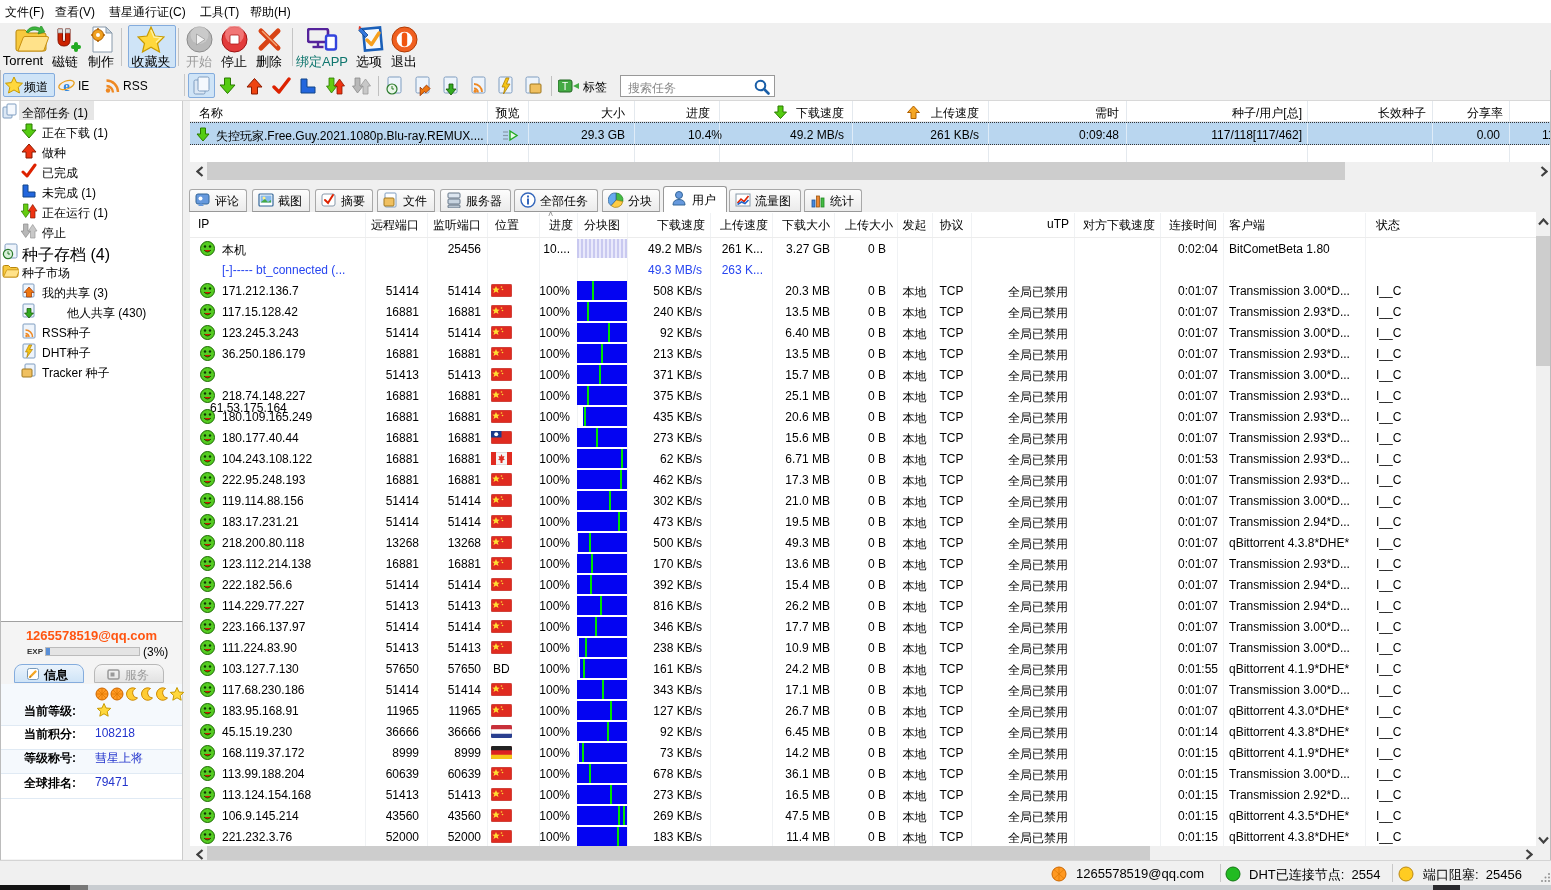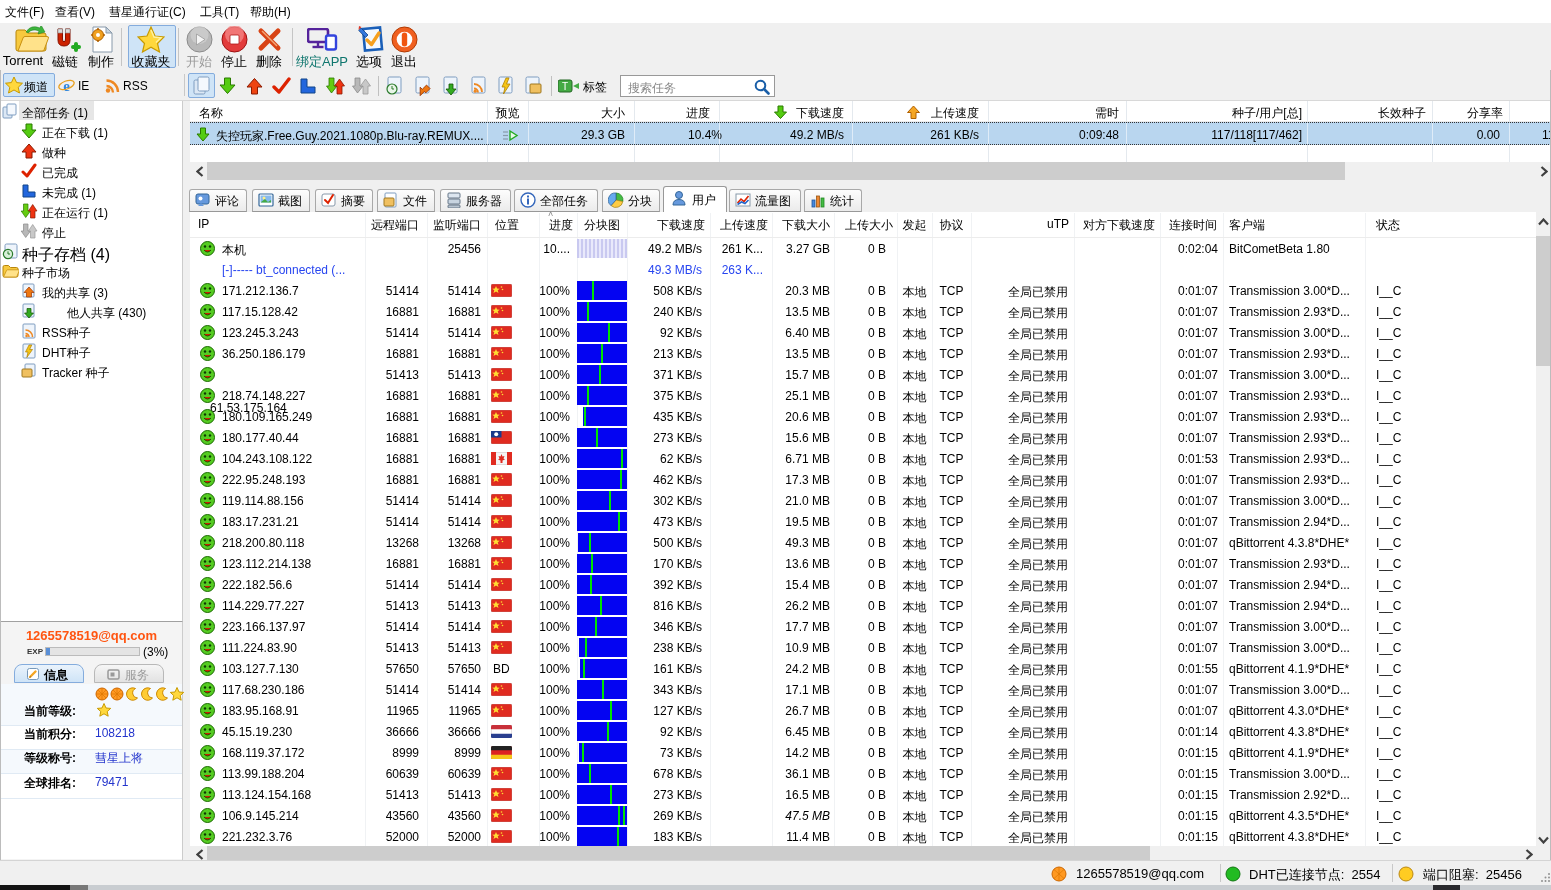--- a/index.html
+++ b/index.html
@@ -1185,21 +1185,21 @@
     <rect x="0" y="0" width="21" height="13" rx="1.5" fill="#e02b20" stroke="#aa8888" stroke-width="0.5"></rect>
     <path d="M5 2 L6.1 4.6 L8.8 4.7 L6.7 6.3 L7.5 8.9 L5 7.4 L2.5 8.9 L3.3 6.3 L1.2 4.7 L3.9 4.6 Z" fill="#ffdd33"></path>
     <circle cx="10.5" cy="3" r="0.8" fill="#ffdd33"></circle>
     <circle cx="11.5" cy="5.5" r="0.8" fill="#ffdd33"></circle>
   </svg>
 <div class="ab r" style="left:370px;top:809px;width:200px;">100%</div>
 <div class="ab" style="left:577px;top:806px;width:50px;height:19px;background:#0404f2;"></div>
 <div class="ab" style="left:618px;top:806px;width:2px;height:19px;background:#00e400;"></div>
 <div class="ab" style="left:623px;top:806px;width:2px;height:19px;background:#00e400;"></div>
 <div class="ab r" style="left:502px;top:809px;width:200px;">269 KB/s</div>
-<div class="ab r" style="left:630px;top:809px;width:200px;font-style:italic;">47.5 MB</div>
+<div class="ab r" style="left:630px;top:809px;width:200px;">47.5 MB</div>
 <div class="ab r" style="left:686px;top:809px;width:200px;">0 B</div>
 <div class="ab c" style="left:897px;top:809px;width:35px;">本地</div>
 <div class="ab c" style="left:932px;top:809px;width:39px;">TCP</div>
 <div class="ab r" style="left:868px;top:809px;width:200px;">全局已禁用</div>
 <div class="ab r" style="left:1018px;top:809px;width:200px;">0:01:15</div>
 <div class="ab" style="left:1229px;top:809px;">qBittorrent 4.3.5*DHE*</div>
 <div class="ab" style="left:1376px;top:809px;">I__C</div>
 <svg class="ab" style="left:200px;top:829px;" width="15" height="15" viewBox="0 0 15 15">
     <circle cx="7.5" cy="7.5" r="7" fill="#55cc22" stroke="#1a6a00" stroke-width="1"></circle>
     <circle cx="5" cy="5.5" r="1.2" fill="#0a3a00"></circle>

